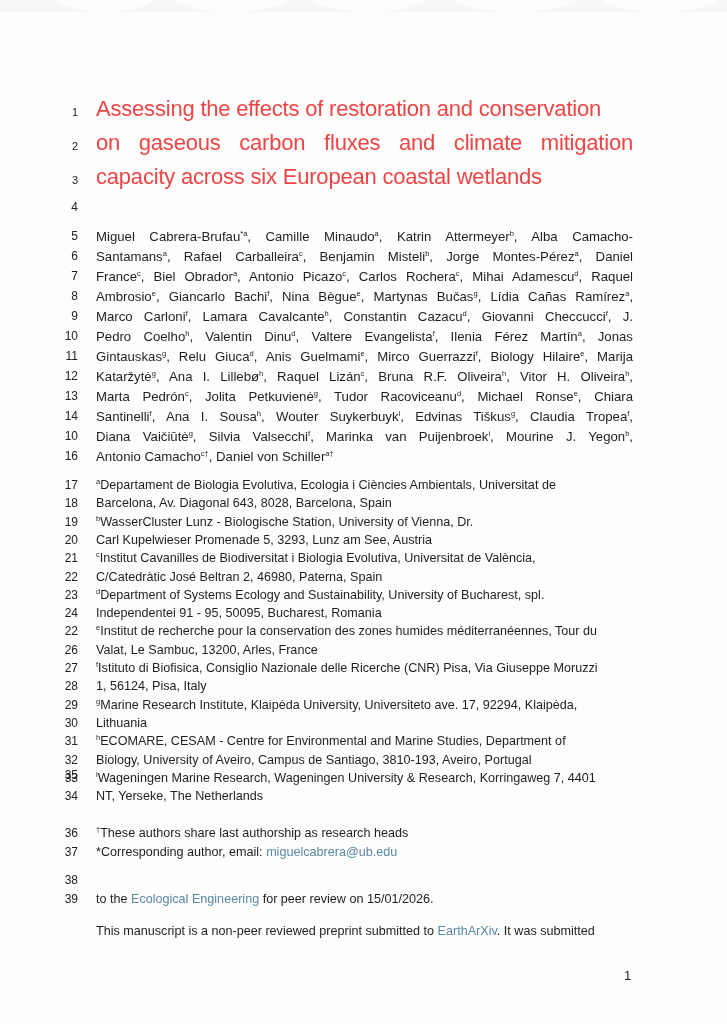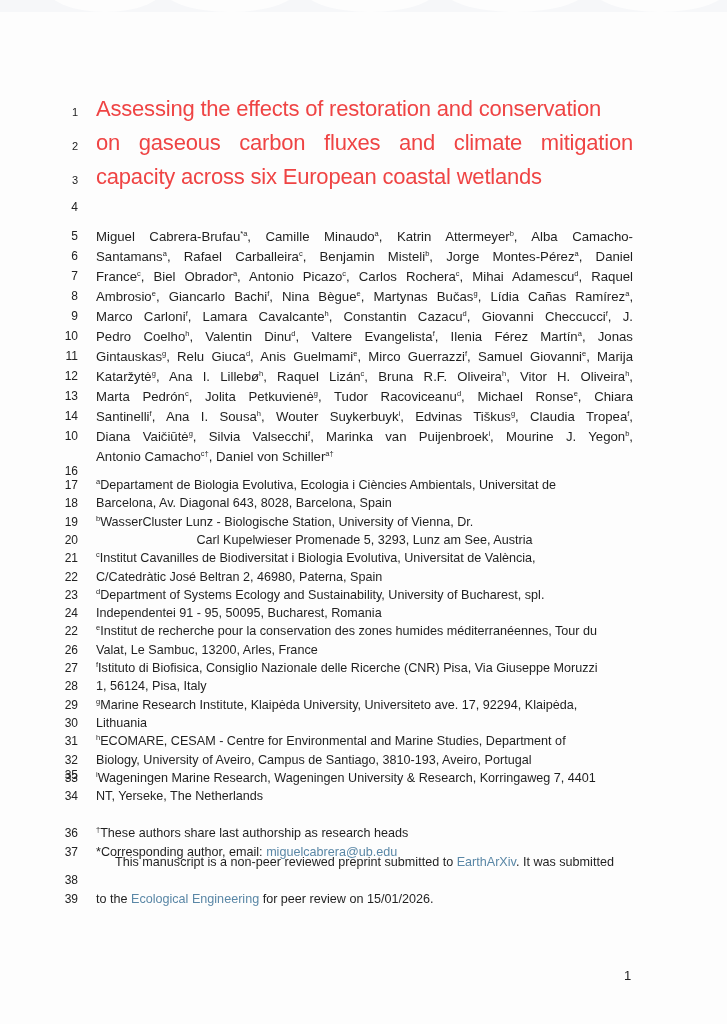--- a/index.html
+++ b/index.html
@@ -65,39 +65,39 @@
     <div class="txt justify" style="top: 249px;"><span>Santamans</span><sup>a</sup><span>, Rafael Carballeira</span><sup>c</sup><span>, Benjamin Misteli</span><sup>b</sup><span>, Jorge Montes-Pérez</span><sup>a</sup><span>, Daniel</span></div>
     <div class="ln" style="top: 269px;">7</div>
     <div class="txt justify" style="top: 269px;"><span>France</span><sup>c</sup><span>, Biel Obrador</span><sup>a</sup><span>, Antonio Picazo</span><sup>c</sup><span>, Carlos Rochera</span><sup>c</sup><span>, Mihai Adamescu</span><sup>d</sup><span>, Raquel</span></div>
     <div class="ln" style="top: 289px;">8</div>
     <div class="txt justify" style="top: 289px;"><span>Ambrosio</span><sup>e</sup><span>, Giancarlo Bachi</span><sup>f</sup><span>, Nina Bègue</span><sup>e</sup><span>, Martynas Bučas</span><sup>g</sup><span>, Lídia Cañas Ramírez</span><sup>a</sup><span>,</span></div>
     <div class="ln" style="top: 309px;">9</div>
     <div class="txt justify" style="top: 309px;"><span>Marco Carloni</span><sup>f</sup><span>, Lamara Cavalcante</span><sup>h</sup><span>, Constantin Cazacu</span><sup>d</sup><span>, Giovanni Checcucci</span><sup>f</sup><span>, J.</span></div>
     <div class="ln" style="top: 329px;">10</div>
     <div class="txt justify" style="top: 329px;"><span>Pedro Coelho</span><sup>h</sup><span>, Valentin Dinu</span><sup>d</sup><span>, Valtere Evangelista</span><sup>f</sup><span>, Ilenia Férez Martín</span><sup>a</sup><span>, Jonas</span></div>
     <div class="ln" style="top: 349px;">11</div>
-    <div class="txt justify" style="top: 349px;"><span>Gintauskas</span><sup>g</sup><span>, Relu Giuca</span><sup>d</sup><span>, Anis Guelmami</span><sup>e</sup><span>, Mirco Guerrazzi</span><sup>f</sup><span>, Samuel Giovanni</span><sup>e</sup><span>, Marija</span></div>
+    <div class="txt justify" style="top: 349px;"><span>Gintauskas</span><sup>g</sup><span>, Relu Giuca</span><sup>d</sup><span>, Anis Guelmami</span><sup>e</sup><span>, Mirco Guerrazzi</span><sup>f</sup><span>, Biology Hilaire</span><sup>e</sup><span>, Marija</span></div>
     <div class="ln" style="top: 369px;">12</div>
     <div class="txt justify" style="top: 369px;"><span>Kataržytė</span><sup>g</sup><span>, Ana I. Lillebø</span><sup>h</sup><span>, Raquel Lizán</span><sup>c</sup><span>, Bruna R.F. Oliveira</span><sup>h</sup><span>, Vitor H. Oliveira</span><sup>h</sup><span>,</span></div>
     <div class="ln" style="top: 389px;">13</div>
     <div class="txt justify" style="top: 389px;"><span>Marta Pedrón</span><sup>c</sup><span>, Jolita Petkuvienė</span><sup>g</sup><span>, Tudor Racoviceanu</span><sup>d</sup><span>, Michael Ronse</span><sup>e</sup><span>, Chiara</span></div>
     <div class="ln" style="top: 409px;">14</div>
     <div class="txt justify" style="top: 409px;"><span>Santinelli</span><sup>f</sup><span>, Ana I. Sousa</span><sup>h</sup><span>, Wouter Suykerbuyk</span><sup>i</sup><span>, Edvinas Tiškus</span><sup>g</sup><span>, Claudia Tropea</span><sup>f</sup><span>,</span></div>
     <div class="ln" style="top: 429px;">10</div>
     <div class="txt justify" style="top: 429px;"><span>Diana Vaičiūtė</span><sup>g</sup><span>, Silvia Valsecchi</span><sup>f</sup><span>, Marinka van Puijenbroek</span><sup>i</sup><span>, Mourine J. Yegon</span><sup>b</sup><span>,</span></div>
-    <div class="ln" style="top: 449px; margin-top: 15px;">16</div>
+    <div class="ln" style="top: 449px;">16</div>
     <div class="txt" style="top: 449px;"><span>Antonio Camacho</span><sup>c†</sup><span>, Daniel von Schiller</span><sup>a†</sup></div>
     <div class="ln" style="top: 478px;">17</div>
     <div class="txt aff" style="top: 478px;"><sup>a</sup><span>Departament de Biologia Evolutiva, Ecologia i Ciències Ambientals, Universitat de</span></div>
     <div class="ln" style="top: 496.3px;">18</div>
     <div class="txt aff" style="top: 496.3px;"><span>Barcelona, Av. Diagonal 643, 8028, Barcelona, Spain</span></div>
     <div class="ln" style="top: 514.6px;">19</div>
     <div class="txt aff" style="top: 514.6px;"><sup>b</sup><span>WasserCluster Lunz - Biologische Station, University of Vienna, Dr.</span></div>
     <div class="ln" style="top: 532.9px;">20</div>
-    <div class="txt aff" style="top: 532.9px; text-align: center;"><span>Carl Kupelwieser Promenade 5, 3293, Lunz am See, Austria</span></div>
+    <div class="txt aff" style="top: 532.9px;"><span>Carl Kupelwieser Promenade 5, 3293, Lunz am See, Austria</span></div>
     <div class="ln" style="top: 551.2px;">21</div>
     <div class="txt aff" style="top: 551.2px;"><sup>c</sup><span>Institut Cavanilles de Biodiversitat i Biologia Evolutiva, Universitat de València,</span></div>
     <div class="ln" style="top: 569.5px;">22</div>
     <div class="txt aff" style="top: 569.5px;"><span>C/Catedràtic José Beltran 2, 46980, Paterna, Spain</span></div>
     <div class="ln" style="top: 587.8px;">23</div>
     <div class="txt aff" style="top: 587.8px;"><sup>d</sup><span>Department of Systems Ecology and Sustainability, University of Bucharest, spl.</span></div>
     <div class="ln" style="top: 606.1px;">24</div>
     <div class="txt aff" style="top: 606.1px;"><span>Independentei 91 - 95, 50095, Bucharest, Romania</span></div>
     <div class="ln" style="top: 624.4px;">22</div>
     <div class="txt aff" style="top: 624.4px;"><sup>e</sup><span>Institut de recherche pour la conservation des zones humides méditerranéennes, Tour du</span></div>
@@ -118,18 +118,18 @@
     <div class="ln" style="top: 770.8px;">33</div>
     <div class="txt aff" style="top: 770.8px;"><sup>i</sup><span>Wageningen Marine Research, Wageningen University &amp; Research, Korringaweg 7, 4401</span></div>
     <div class="ln" style="top: 789.1px;">34</div>
     <div class="txt aff" style="top: 789.1px;"><span>NT, Yerseke, The Netherlands</span></div>
     <div class="ln" style="top: 768px;">35</div>
     <div class="ln" style="top: 826px;">36</div>
     <div class="txt aff" style="top: 826px;"><sup>†</sup><span>These authors share last authorship as research heads</span></div>
     <div class="ln" style="top: 845px;">37</div>
     <div class="txt aff" style="top: 845px;"><span>*Corresponding author, email: </span><a class="link">miguelcabrera@ub.edu</a></div>
     <div class="ln" style="top: 873px;">38</div>
-    <div class="txt aff" style="top: 855px; text-align: center;"><span>This manuscript is a non-peer reviewed preprint submitted to </span><a class="link">EarthArXiv</a><span>. It was submitted</span></div>
+    <div class="txt aff" style="top: 924px;"><span>This manuscript is a non-peer reviewed preprint submitted to </span><a class="link">EarthArXiv</a><span>. It was submitted</span></div>
     <div class="ln" style="top: 892px;">39</div>
     <div class="txt aff" style="top: 892px;"><span>to the </span><a class="link">Ecological Engineering</a><span> for peer review on 15/01/2026.</span></div>
   </div>
 
 <div class="page-num">1</div>
 
 </body></html>

